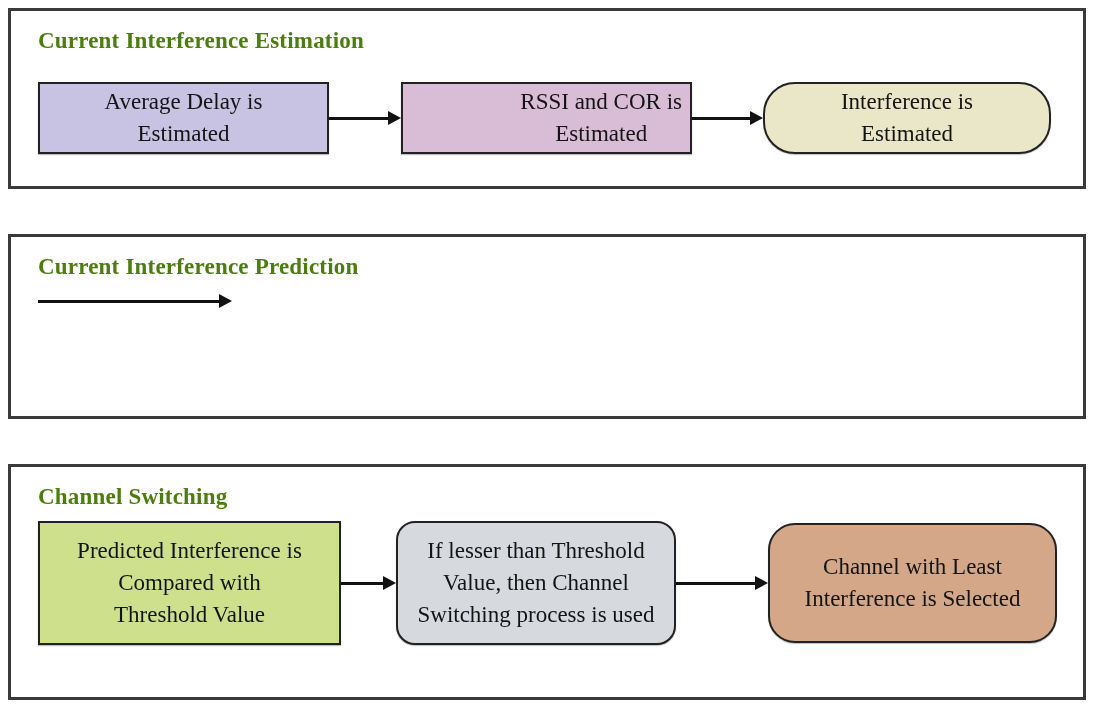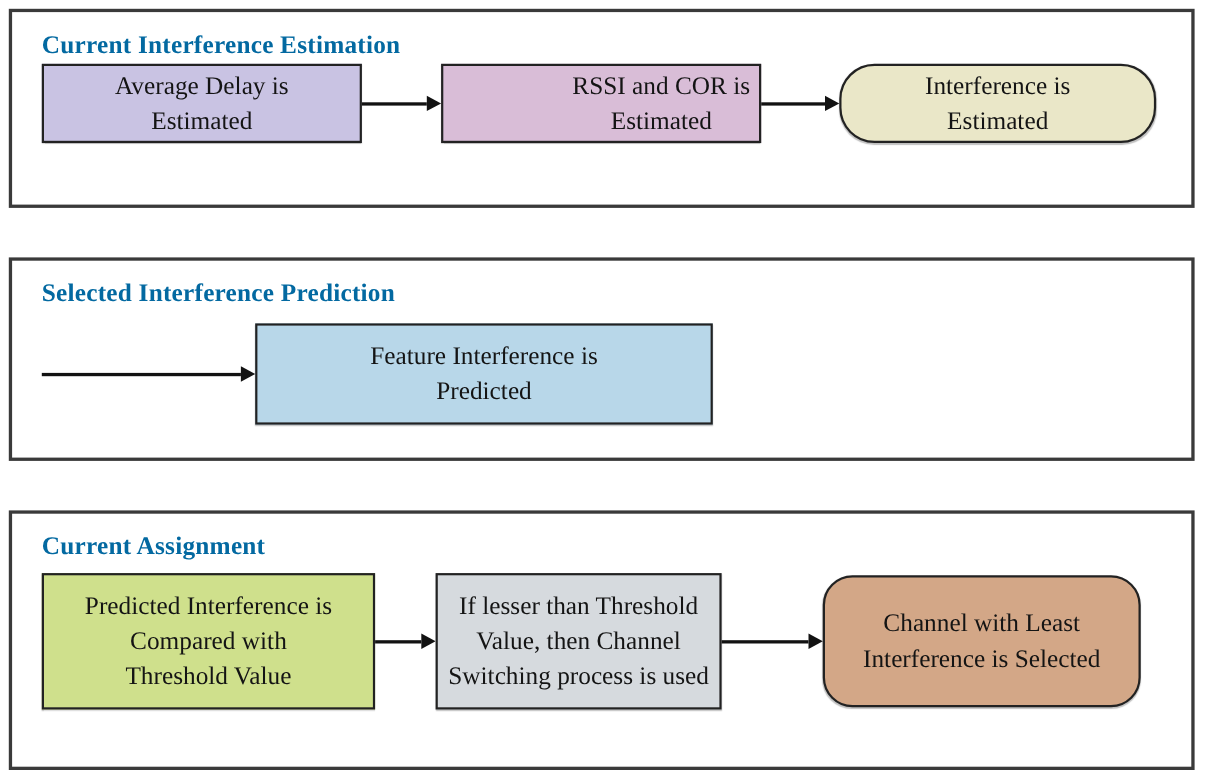--- a/index.html
+++ b/index.html
@@ -27,30 +27,30 @@
   .panel-1 { top: 8px;   height: 181px; }
   .panel-2 { top: 234px; height: 185px; }
   .panel-3 { top: 464px; height: 236px; }
 
   .panel-title {
     margin: 0;
     padding: 17px 0 0 27px;
     font-size: 23px;
     font-weight: bold;
     letter-spacing: 0.2px;
-    color: #0369a1;
+    color: #4d7c0f;
   }
 
   .flow-row {
     display: flex;
     align-items: center;
     padding-left: 27px;
     box-sizing: border-box;
   }
-  .panel-1 .flow-row { margin-top: 4px; }
+  .panel-1 .flow-row { margin-top: 28px; }
   .panel-2 .flow-row { margin-top: 14px; }
   .panel-3 .flow-row { margin-top: 11px; }
 
   .flow-box {
     display: flex;
     align-items: center;
     justify-content: center;
     text-align: center;
     border: 2px solid #222222;
     box-sizing: border-box;
@@ -72,21 +72,21 @@
   .p1-b3 { width: 288px; border-radius: 32px; }
 
   
   .panel-2 .flow-box { height: 92px; }
   .p2-b1 { width: 420px; }
   .p2-b2 { width: 416px; }
 
   
   .panel-3 .flow-row { align-items: center; }
   .p3-b1 { width: 303px; height: 124px; }
-  .p3-b2 { width: 260px; height: 124px; }
+  .p3-b2 { width: 280px; height: 124px; border-radius: 19px; }
   .p3-b3 { width: 289px; height: 120px; border-radius: 27px; }
 
   
   .arrow {
     display: flex;
     align-items: center;
     flex: 0 0 auto;
     height: 14px;
   }
   .arrow .shaft {
@@ -132,35 +132,31 @@
         <span class="head"></span>
       </div>
       <div class="flow-box p1-b3" style="background-color: rgb(234, 231, 200);">
         <span class="box-label">Interference is
 Estimated</span>
       </div>
     </div>
   </section>
 
   <section class="panel panel-2">
-    <h2 class="panel-title">Selected Interference Prediction</h2>
+    <h2 class="panel-title">Current Interference Prediction</h2>
     <div class="flow-row">
       <div class="arrow a-p2-1">
         <span class="shaft"></span>
         <span class="head"></span>
       </div>
-      <div class="flow-box p2-b2" style="background-color: rgb(184, 215, 233);">
-        <span class="box-label">Feature Interference is
-Predicted</span>
-      </div>
     </div>
   </section>
 
   <section class="panel panel-3">
-    <h2 class="panel-title">Current Assignment</h2>
+    <h2 class="panel-title">Channel Switching</h2>
     <div class="flow-row">
       <div class="flow-box p3-b1" style="background-color: rgb(207, 224, 140); justify-content: center;">
         <span class="box-label">Predicted Interference is
 Compared with
 Threshold Value</span>
       </div>
       <div class="arrow a-p3-1">
         <span class="shaft"></span>
         <span class="head"></span>
       </div>

